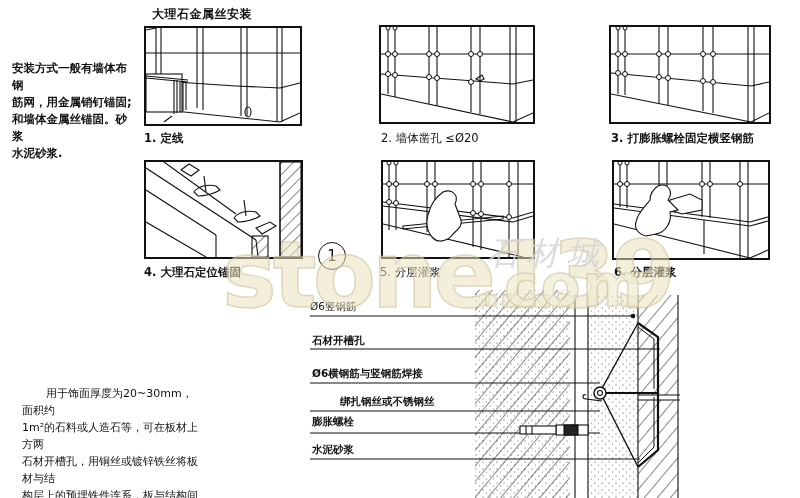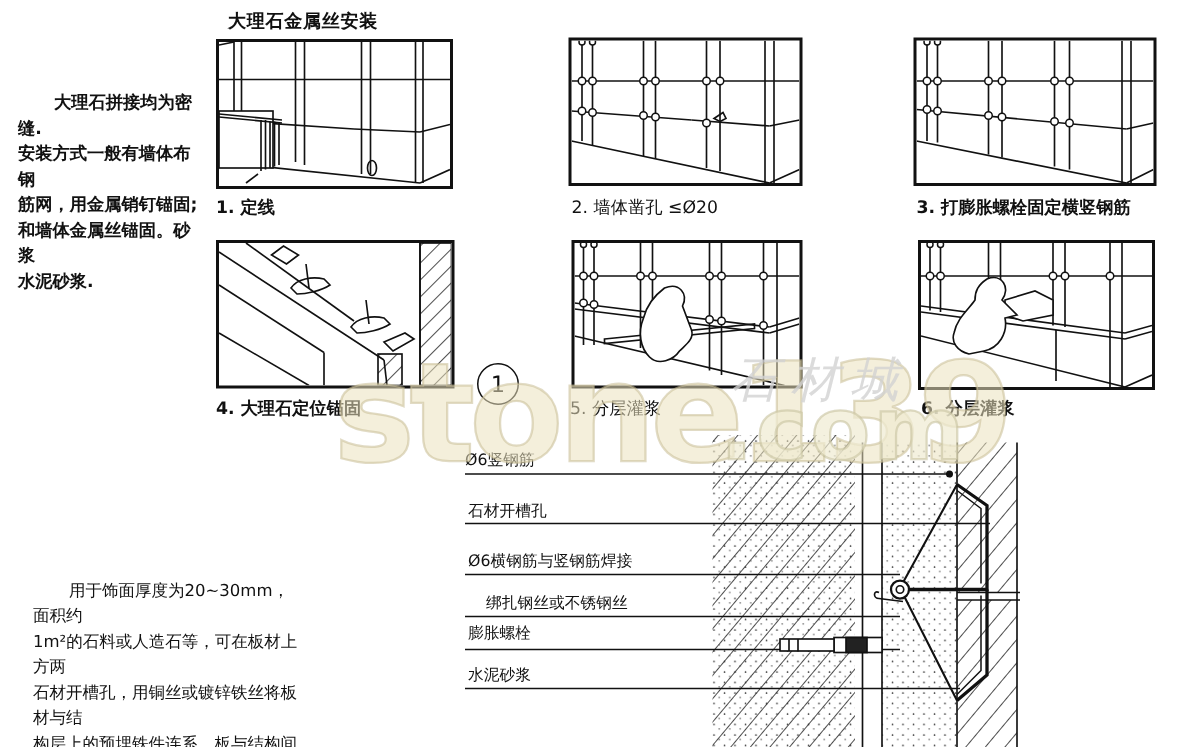--- a/index.html
+++ b/index.html
@@ -7,36 +7,35 @@
          font-family: "DejaVu Sans", sans-serif; color: #111; }
   .abs { position: absolute; }
   .title { left: 152px; top: 6px; font-size: 12px; font-weight: bold; letter-spacing: 0.5px; }
   .note { font-size: 11.5px; line-height: 17px; font-weight: bold; }
   .note-top { left: 12px; top: 60px; width: 120px; }
   .note-bot { left: 22px; top: 385px; width: 180px; font-size: 11px; line-height: 17px; font-weight: normal; }
   .note .indent { display: inline-block; width: 24px; }
   .cap { font-size: 11.5px; font-weight: bold; white-space: nowrap; }
   .panel { border: 2px solid #111; background: #fff; box-sizing: border-box; overflow: hidden; }
   svg { display: block; }
-  .lbl { font-size: 10.5px; font-weight: normal; white-space: nowrap; }
+  .lbl { font-size: 10.5px; font-weight: bold; white-space: nowrap; }
   .wm { font-family: "DejaVu Sans", sans-serif; font-weight: bold; color: rgba(235,225,190,0.55);
         -webkit-text-stroke: 1.5px rgba(200,190,150,0.55); font-size: 92px; letter-spacing: -4px; }
   .wm2 { font-family: "DejaVu Serif", serif; font-style: italic; color: rgba(210,210,210,0.8); font-size: 32px; letter-spacing: 8px; }
   .wm3 { font-family: "DejaVu Sans", sans-serif; font-weight: bold; color: rgba(240,235,210,0.7);
         -webkit-text-stroke: 1.5px rgba(200,195,160,0.6); font-size: 58px; letter-spacing: 2px; }
   .circle-num { width: 26px; height: 26px; border: 1.6px solid #111; border-radius: 50%;
                 text-align: center; line-height: 26px; font-size: 15px; }
 </style>
 </head>
 <body>
 
 <div class="abs title">大理石金属丝安装</div>
 
 <div class="abs note note-top">
-  <div><span class="indent"></span><span>大理石拼接均为密缝.</span></div>
   <div>安装方式一般有墙体布钢</div>
   <div>筋网，用金属销钉锚固;</div>
   <div>和墙体金属丝锚固。砂浆</div>
   <div>水泥砂浆.</div>
 </div>
 
 <div class="abs panel" style="left:144px;top:26px;width:158px;height:100px;">
   <svg width="154" height="96" viewBox="0 0 154 96">
     <g stroke="#111" stroke-width="1.1" fill="none">
       <line x1="0" y1="25" x2="154" y2="25"></line>
@@ -310,21 +309,21 @@
       <rect x="220" y="141" width="36" height="8" fill="#fff"></rect>
       <line x1="226" y1="141" x2="226" y2="149"></line>
       <line x1="232" y1="141" x2="232" y2="149"></line>
     </g>
   </svg>
 </div>
 
 <div class="abs lbl" style="left:310px;top:300px;font-weight:normal;">Ø6竖钢筋</div>
 <div class="abs lbl" style="left:312px;top:334px;">石材开槽孔</div>
 <div class="abs lbl" style="left:312px;top:367px;">Ø6横钢筋与竖钢筋焊接</div>
-<div class="abs lbl" style="left:312px;top:395px;padding-left:12px;">绑扎钢丝或不锈钢丝</div>
+<div class="abs lbl" style="left:328px;top:395px;padding-left:12px;">绑扎钢丝或不锈钢丝</div>
 <div class="abs lbl" style="left:312px;top:415px;text-align:center;">膨胀螺栓</div>
 <div class="abs lbl" style="left:312px;top:443px;">水泥砂浆</div>
 
 <div class="abs note note-bot">
   <div><span class="indent"></span><span>用于饰面厚度为20~30mm，面积约</span></div>
   <div>1m²的石料或人造石等，可在板材上方两</div>
   <div>石材开槽孔，用铜丝或镀锌铁丝将板材与结</div>
   <div>构层上的预埋铁件连系，板与结构间灌砂</div>
 
 </div>

